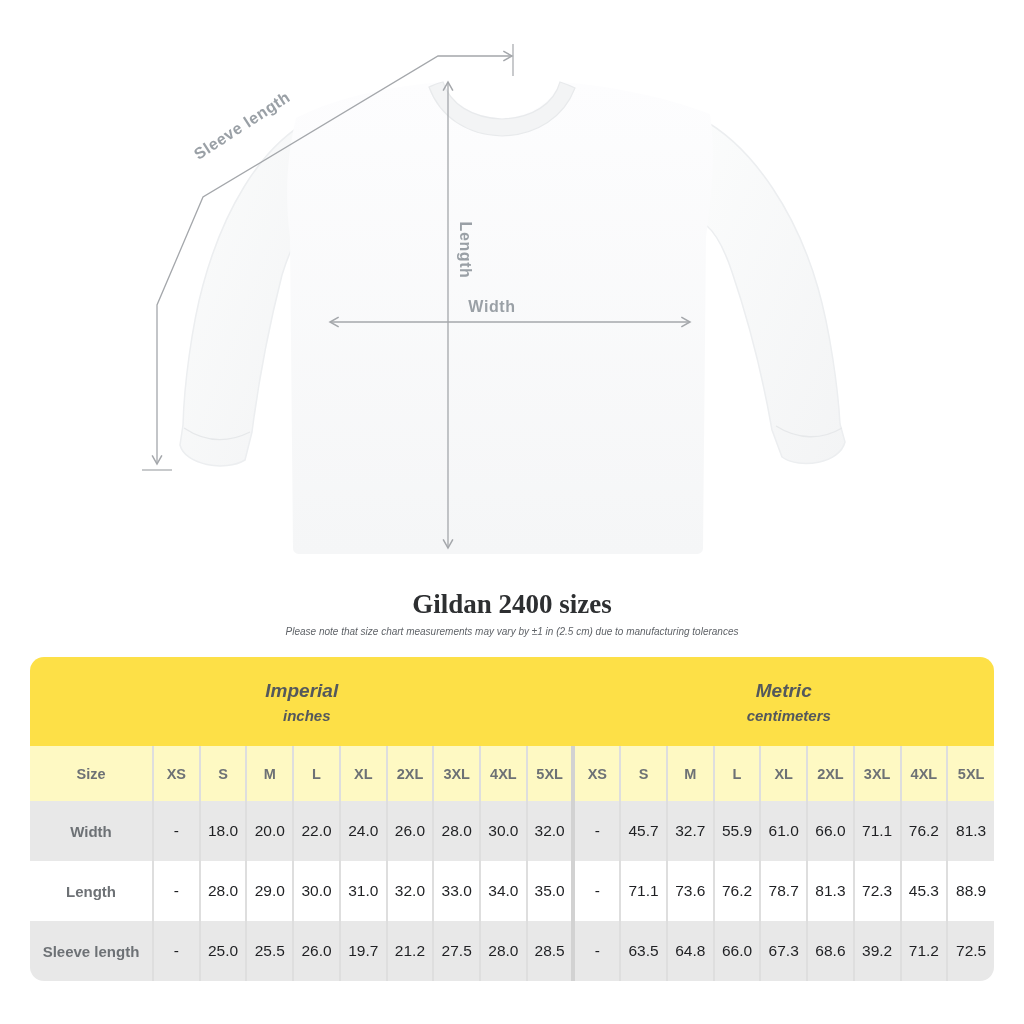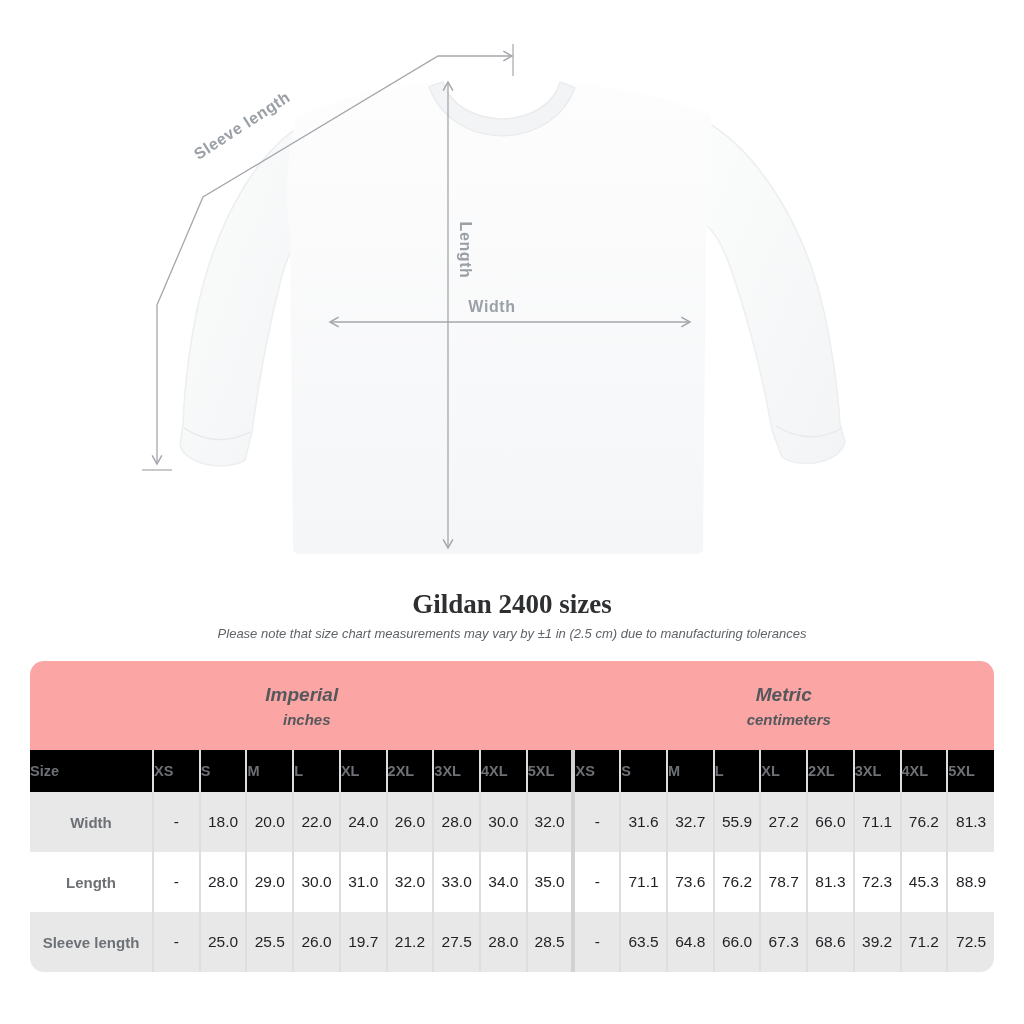--- a/index.html
+++ b/index.html
@@ -13,39 +13,39 @@
   .meas-line{stroke:#a4a7ab;stroke-width:1.3;fill:none;}
   .tick-line{stroke:#a4a7ab;stroke-width:1.2;}
   .meas-label{fill:#9aa0a6;font-weight:bold;font-size:16px;letter-spacing:.6px;}
   
   .chart-title{
     margin:14px 0 6px 0;text-align:center;
     font-size:27px;font-weight:bold;color:#2d2f31;font-family:Liberation Serif, serif;
   }
   .chart-note{
     margin:0 0 20px 0;text-align:center;font-style:italic;
-    font-size:13px;color:#5f6368;
+    font-size:10px;color:#5f6368;
   }
   
   .table-wrap{
     margin:0 30px;width:964px;border-radius:14px;overflow:hidden;
   }
   table.size-table{
     width:964px;border-collapse:collapse;table-layout:fixed;
   }
   table.size-table col.label-col{width:123px;}
   .unit-row th{
-    background:#fca5a5;height:89px;border:none;
+    background:#fde047;height:89px;border:none;
     text-align:center;vertical-align:middle;padding:0;
   }
   .unit-name{font-size:19px;font-weight:bold;font-style:italic;color:#54585c;}
   .unit-sub{font-size:15px;font-style:italic;color:#54585c;margin-top:5px;padding-left:10px;}
   .size-row th{
-    background:#000000;height:42px;font-size:14.5px;font-weight:bold;
-    color:#6d7175;text-align:left;vertical-align:middle;padding:0;
+    background:#fef9c3;height:55px;font-size:14.5px;font-weight:bold;
+    color:#6d7175;text-align:center;vertical-align:middle;padding:0;
   }
   .data-row th,.data-row td{
     height:60px;text-align:center;vertical-align:middle;padding:0;
   }
   .data-row th{font-size:15px;font-weight:bold;color:#6d7175;}
   .data-row td{font-size:15.5px;color:#1f2023;}
   .data-row.alt th,.data-row.alt td{background:#e8e8e8;}
   .data-row.plain th,.data-row.plain td{background:#ffffff;}
   .size-row th.sep,.data-row th.sep,.data-row td.sep{border-left:2px solid #dedede;}
   .size-row th.grp,.data-row td.grp{border-left:4px solid #d2d2d2;}
@@ -174,24 +174,24 @@
           <td class="sep">-</td>
           <td class="sep">18.0</td>
           <td class="sep">20.0</td>
           <td class="sep">22.0</td>
           <td class="sep">24.0</td>
           <td class="sep">26.0</td>
           <td class="sep">28.0</td>
           <td class="sep">30.0</td>
           <td class="sep">32.0</td>
           <td class="grp">-</td>
-          <td class="sep">31.6</td>
+          <td class="sep">45.7</td>
           <td class="sep">32.7</td>
           <td class="sep">55.9</td>
-          <td class="sep">27.2</td>
+          <td class="sep">61.0</td>
           <td class="sep">66.0</td>
           <td class="sep">71.1</td>
           <td class="sep">76.2</td>
           <td class="sep">81.3</td>
         </tr>
         <tr class="data-row plain">
           <th>Length</th>
           <td class="sep">-</td>
           <td class="sep">28.0</td>
           <td class="sep">29.0</td>

